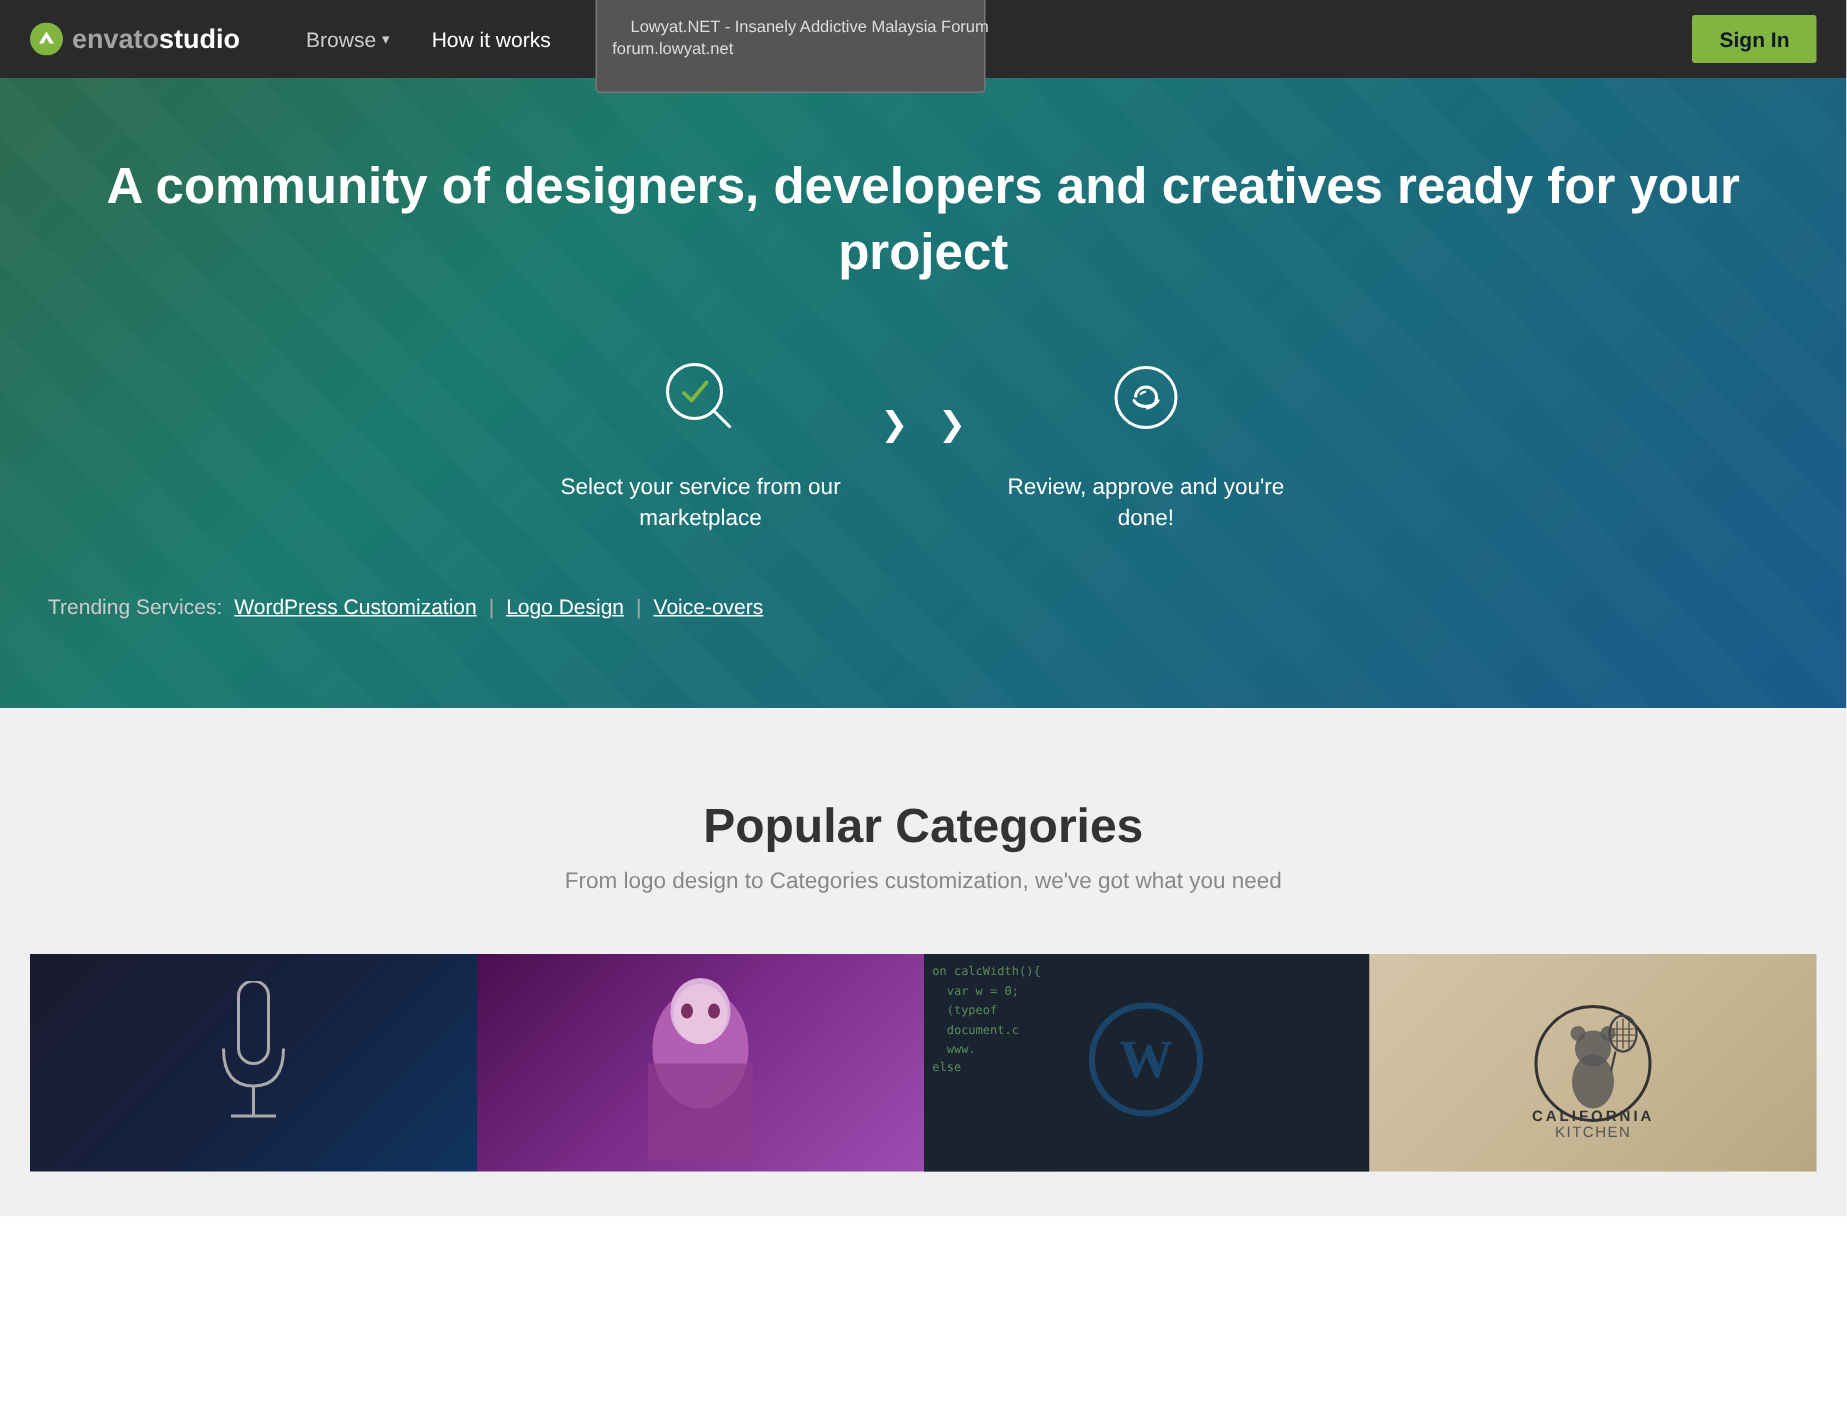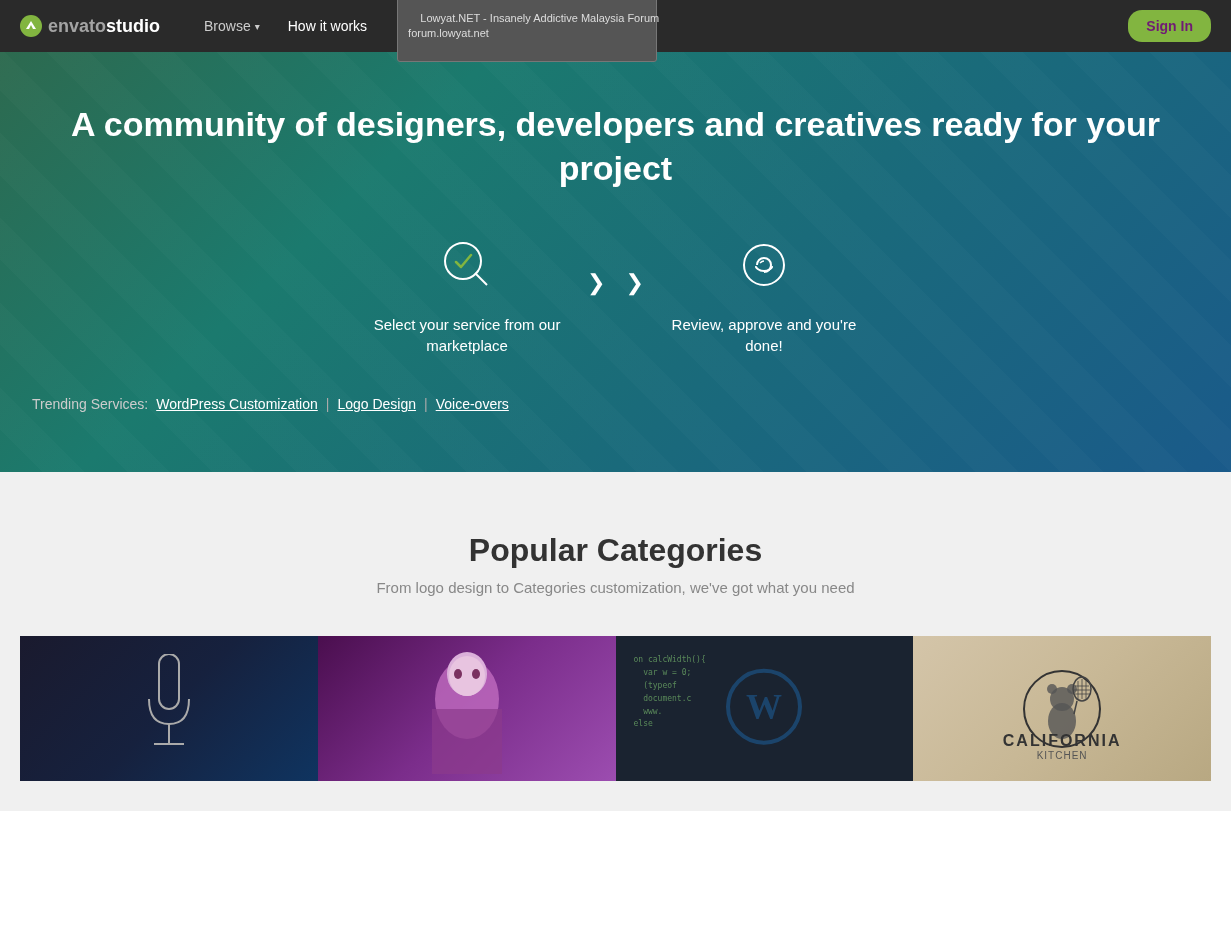--- a/index.html
+++ b/index.html
@@ -56,25 +56,25 @@
       font-size: 12px;
       padding: 4px 10px;
       width: 260px;
       margin-left: 10px;
     }
     .navbar-right {
       margin-left: auto;
     }
     .sign-in-btn {
       background: #82b540;
-      color: #701a75;
+      color: #0f172a;
       border: none;
       padding: 8px 18px;
       font-size: 14px;
-      border-radius: 14px;
+      border-radius: 2px;
       cursor: pointer;
       font-weight: bold;
     }
 
     
     .hero {
       background: linear-gradient(135deg, #2d6a4f 0%, #1b7a6e 30%, #1a6b7a 60%, #1a5a8a 100%);
       padding: 50px 32px 60px;
       text-align: center;
       position: relative;
@@ -266,21 +266,21 @@
       justify-content: center;
     }
     .california-text {
       position: absolute;
       bottom: 20px;
       left: 50%;
       transform: translateX(-50%);
       text-align: center;
     }
     .california-name {
-      font-size: 16px;
+      font-size: 10px;
       font-weight: bold;
       color: #333;
       letter-spacing: 2px;
       text-transform: uppercase;
     }
     .california-sub {
       font-size: 10px;
       color: #555;
       letter-spacing: 1px;
       text-transform: uppercase;
@@ -391,21 +391,21 @@
           <rect x="10" y="65" width="70" height="65" rx="0" fill="#8b3a8b" opacity="0.7"></rect>
           <ellipse cx="45" cy="32" rx="18" ry="20" fill="#e8c4e0"></ellipse>
           <ellipse cx="36" cy="30" rx="4" ry="5" fill="#7a3060"></ellipse>
           <ellipse cx="54" cy="30" rx="4" ry="5" fill="#7a3060"></ellipse>
         </svg>
       </div>
     </div>
 
     <div class="category-card cat-wordpress">
       <div class="cat-wp-visual">
-        <span style="position:absolute;top:0;left:0;right:0;bottom:0;padding:18px;font-size:8px;color:#5a8a5a;line-height:1.6;overflow:hidden;">
+        <span style="position:absolute;top:0;left:0;right:0;bottom:0;padding:6px;font-size:8px;color:#5a8a5a;line-height:1.6;overflow:hidden;">
 on calcWidth(){<br>&nbsp;&nbsp;var w = 0;<br>&nbsp;&nbsp;(typeof<br>&nbsp;&nbsp;document.c<br>&nbsp;&nbsp;www.<br>else
         </span>
 
         <div class="wp-logo-overlay">
           <svg width="80" height="80" viewBox="0 0 80 80">
             <circle cx="40" cy="40" r="36" fill="none" stroke="#1e73be" stroke-width="4" opacity="0.7"></circle>
             <text x="40" y="52" text-anchor="middle" font-size="36" font-weight="bold" fill="#1e73be" opacity="0.7" font-family="Georgia,serif">W</text>
           </svg>
         </div>
       </div>

